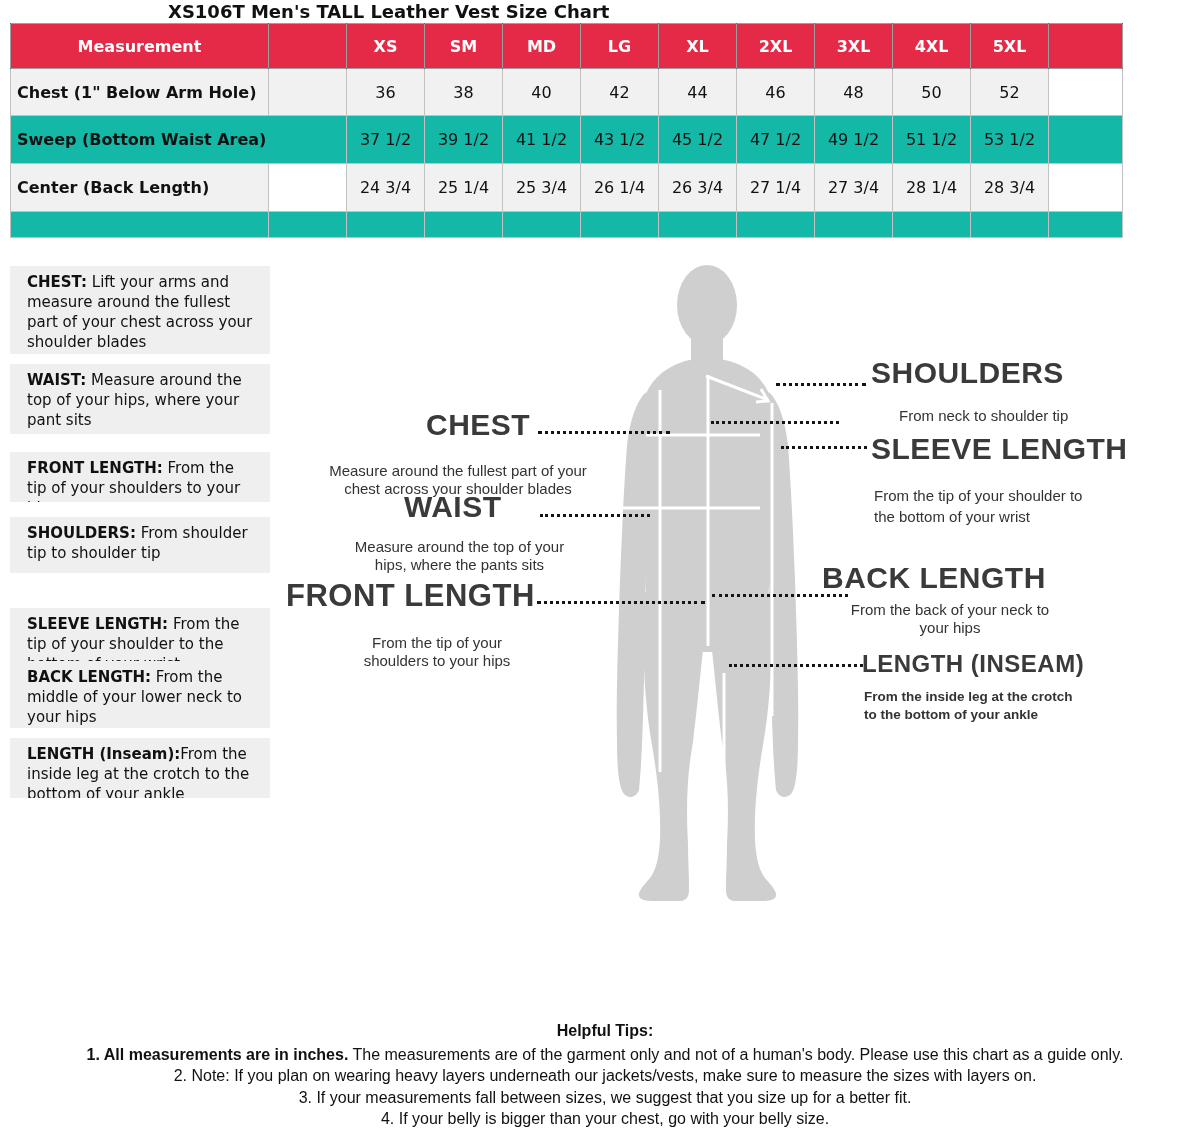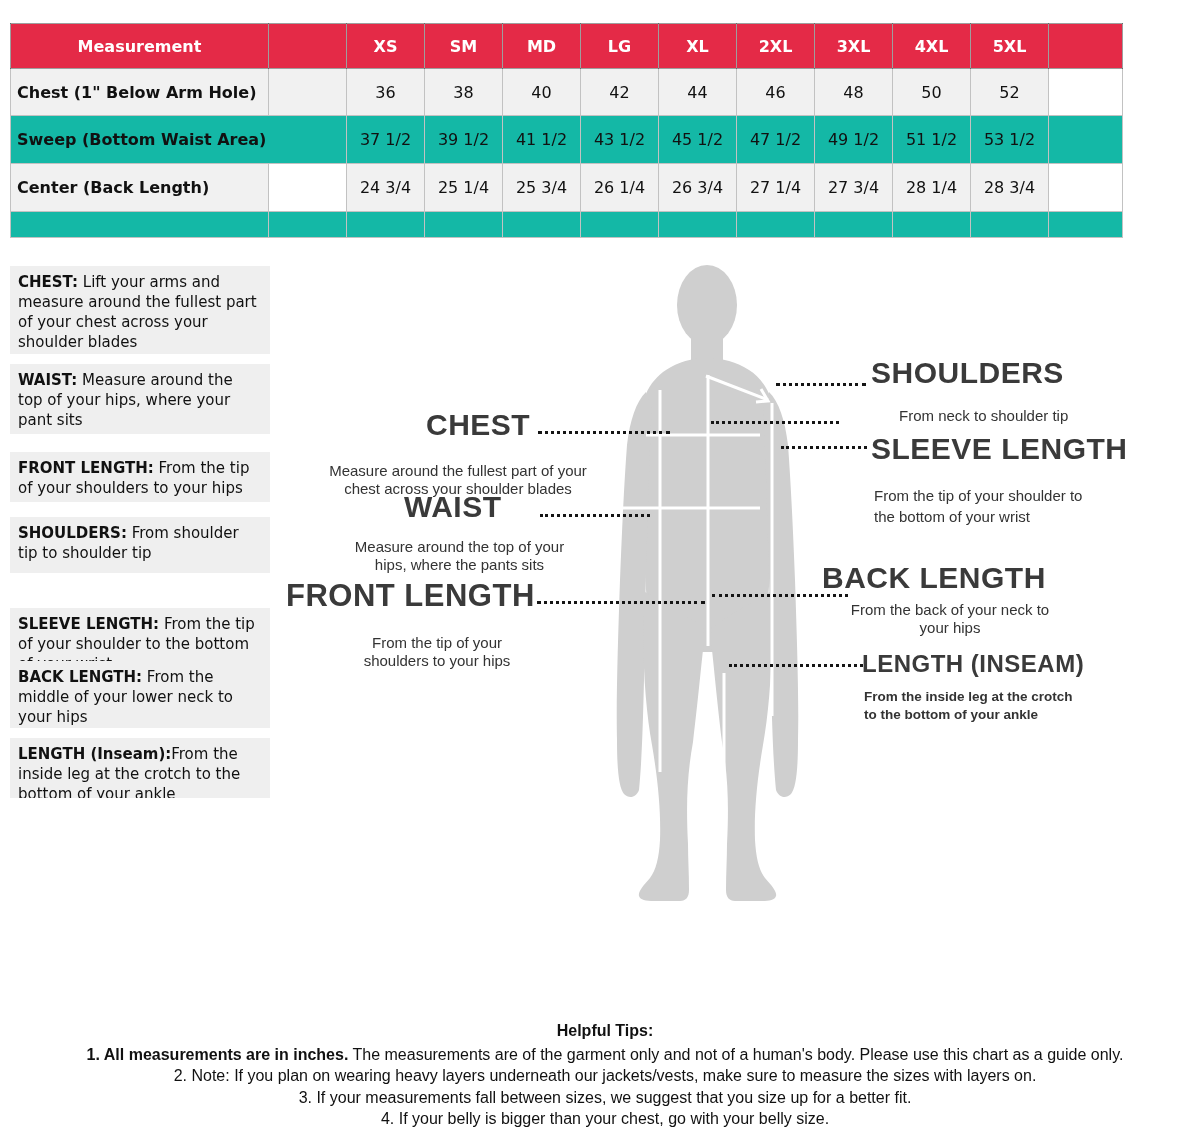--- a/index.html
+++ b/index.html
@@ -17,40 +17,41 @@
          text-align:center;border:1px solid rgba(40,40,40,0.45) !important;}
   .row-gray td{background:#f1f1f1;}
   .row-white td{background:#14b8a6;}
   .white-bg{background:#ffffff !important;}
   .lbl{font-weight:bold;font-size:16px;text-align:left;padding-left:6px !important;}
   .val{text-align:center;font-size:16px;margin-top:48px;}
   .r1 td{height:46px;} .r2 td{height:47px;} .r3 td{height:47px;} .r4 td{height:25px;}
 
   
   .note{position:absolute;left:10px;width:260px;background:#efefef;box-sizing:border-box;
-        padding:6px 8px;font-size:15px;line-height:20px;color:#111;overflow:hidden;}
+        padding:6px 17px;font-size:15px;line-height:20px;color:#111;overflow:hidden;}
   .note b{font-weight:bold;}
   .blbl{position:absolute;font-family:"Liberation Sans",sans-serif;font-weight:bold;
         font-size:30px;color:#3a3a3a;letter-spacing:0.5px;white-space:nowrap;}
   .desc{position:absolute;font-family:"Liberation Sans",sans-serif;font-size:15px;
         color:#333;line-height:18px;margin-top:14px;}
   .ctr{text-align:center;}
   .leader{position:absolute;height:0;border-top:3px dotted #151515;}
   #figure-svg{position:absolute;left:600px;top:260px;}
 
   
   .tips{position:absolute;left:30px;top:1020px;width:1150px;text-align:center;
         font-family:"Liberation Sans",sans-serif;font-size:16px;color:#111;line-height:21.5px;}
   .tips .hd{font-weight:bold;margin-bottom:2px;}
 </style>
 </head>
 <body>
 
 <div id="canvas">
 
+  <div class="page-title">XS106T Men's TALL Leather Vest Size Chart</div>
 
   <table class="size-table">
     <colgroup>
       <col style="width:258px">
         <col style="width:78px">
         <col style="width:78px">
         <col style="width:78px">
       <col style="width:78px">
         <col style="width:78px">
         <col style="width:78px">

